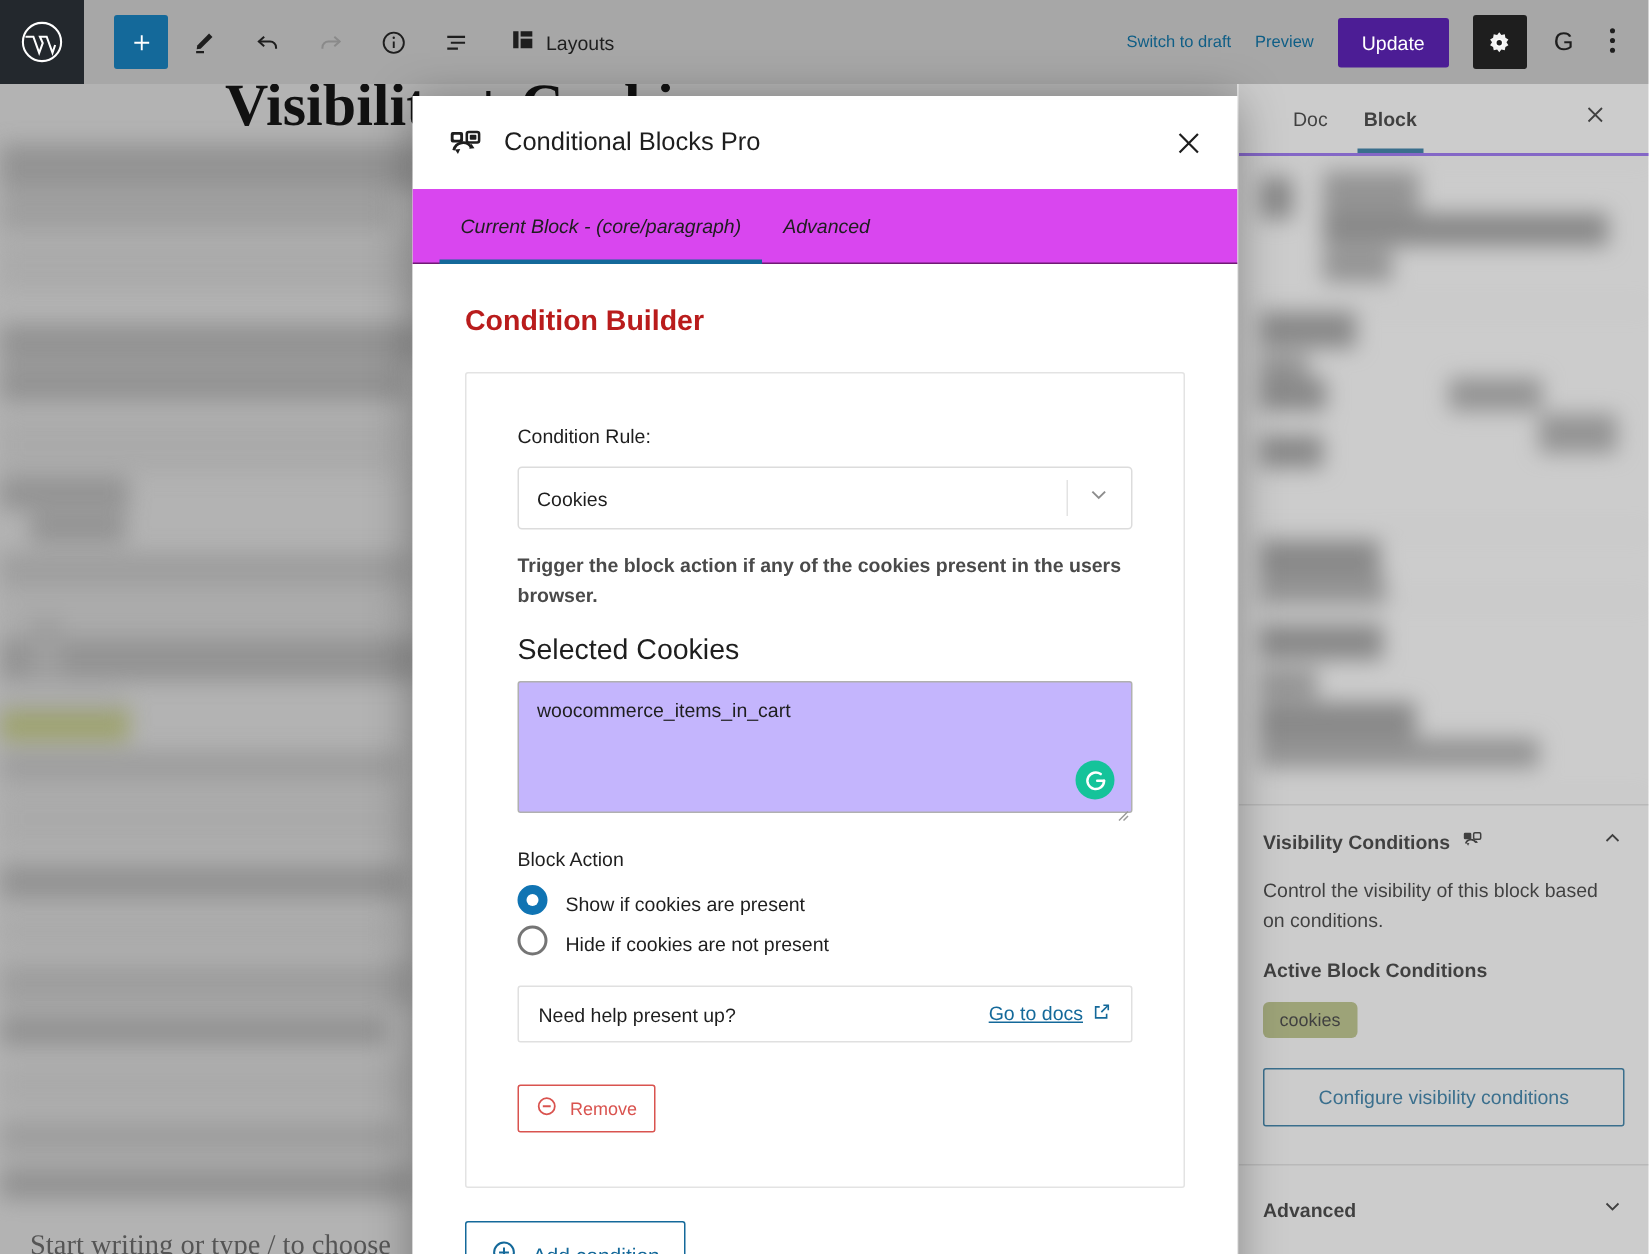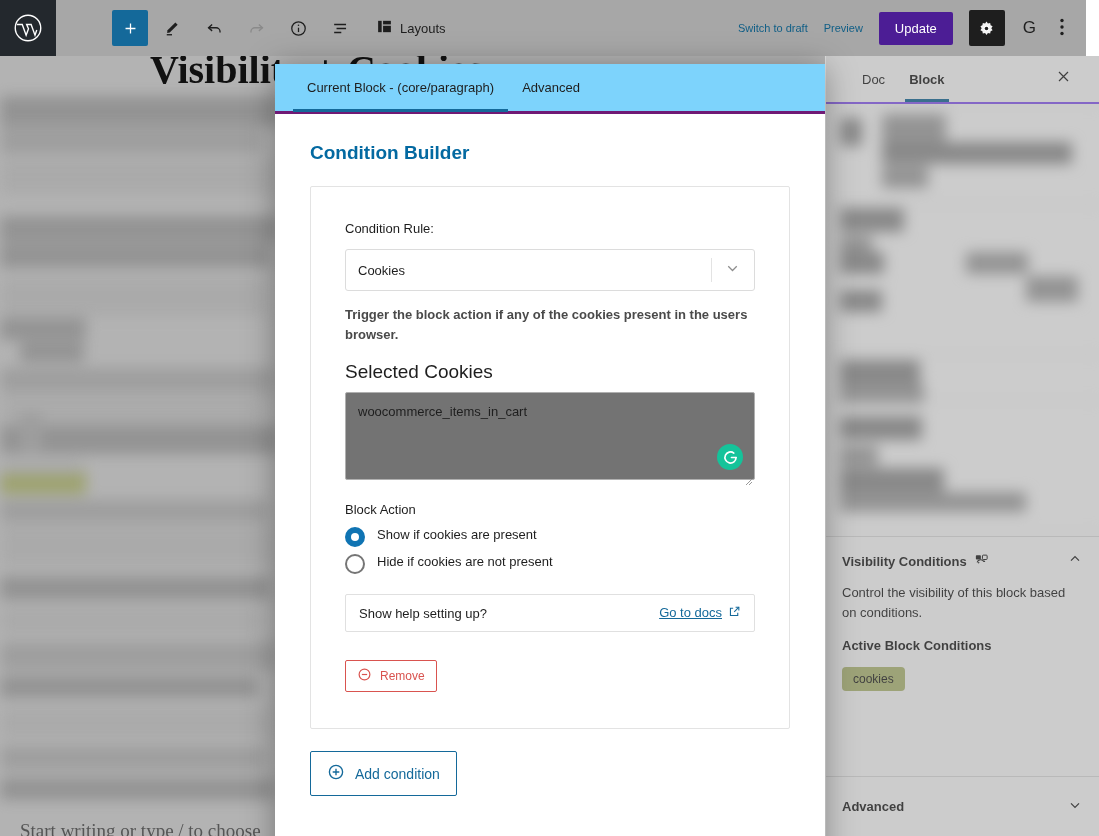--- a/index.html
+++ b/index.html
@@ -8,25 +8,24 @@
     overflow: hidden;
     font-family: "Liberation Sans", sans-serif;
     background: #ffffff;
   }
 
   
   .editor-root { position: absolute; inset: 0; background: #fff; }
 
   
   .adminbar {
-    position: absolute; top: 0; left: 0; right: 13px; height: 56px;
+    position: absolute; top: 0; left: 0; right: 0; height: 56px;
     background: #a7a7a7;
     display: flex; align-items: center;
     z-index: 6;
-    gap: 36px;
   }
   .wp-logo {
     width: 56px; height: 56px; background: #23282d;
     display: flex; align-items: center; justify-content: center;
     flex: 0 0 56px;
   }
   .wp-logo svg { display:block; }
   .tb-left { display: flex; align-items: center; gap: 6px; padding-left: 20px; }
   .tb-btn {
     width: 36px; height: 36px; display: flex; align-items: center; justify-content: center;
@@ -133,63 +132,64 @@
   .m-head {
     height: 62px; display:flex; align-items:center; gap: 13px;
     padding: 0 22px 0 22px; flex: 0 0 62px;
   }
   .m-logo { width: 26px; height: 26px; flex: 0 0 26px; display:flex; align-items:center; justify-content:center;}
   .m-title { font-size: 17px; color: #1e1e1e; }
   .m-close { margin-left:auto; cursor:pointer; color:#1e1e1e; display:flex; }
 
   .m-tabs {
     display:flex; align-items:flex-end; gap: 0; height: 50px;
-    border-bottom: 3px solid #701a75; background: #7dd3fc; padding: 0 18px;
+    border-bottom: 1px solid #701a75; background: #d946ef; padding: 0 18px;
     flex: 0 0 50px;
+    font-style: italic;
   }
   .m-tab {
     font-size: 13px; color: #1e1e1e; padding: 0 14px; height: 100%;
     display:flex; align-items:center; cursor:pointer; position:relative;
   }
   .m-tab.active::after{
     content:""; position:absolute; left:0; right:0; bottom:-1px; height:3px; background:#14699a;
   }
 
   .m-body { flex: 1 1 auto; padding: 28px 35px 0; overflow: hidden; background:#fff; }
-  .m-h2 { font-size: 19px; font-weight: 600; color:#0369a1; margin-bottom: 22px; }
+  .m-h2 { font-size: 19px; font-weight: 600; color:#b91c1c; margin-bottom: 22px; }
 
   .cond-card {
     border: 1px solid #e3e3e3; border-radius: 2px; padding: 34px 34px 36px;
   }
   .field-label { font-size: 13px; color:#1e1e1e; display:block; margin-bottom: 13px; }
   .select-wrap {
     position: relative; height: 42px; border: 1px solid #dcdcdc; border-radius: 3px;
     display: flex; align-items: center; background: #fff; cursor: pointer;
   }
   .select-val { font-size: 13px; color:#1e1e1e; padding-left: 12px; }
   .select-div { position:absolute; right: 42px; top: 8px; bottom: 8px; width:1px; background:#e3e3e3; }
   .select-arrow { position:absolute; right: 13px; top: 50%; transform: translateY(-50%); color:#8d8d8d; }
 
   .helptext { font-size: 13px; color:#4a4a4a; line-height: 1.55; margin: 14px 0 16px; font-weight: bold; }
   .ta-label { font-size: 19px; color:#1e1e1e; display:block; margin-bottom: 9px; }
   .ta-wrap { position: relative; }
   .textarea {
     width: 100%; height: 88px; border: 1px solid #b0b0b0; border-radius: 2px;
     padding: 11px 12px; font-size: 13px; color:#1e1e1e; resize: none;
-    font-family: "Liberation Sans", sans-serif; background:#737373;
+    font-family: "Liberation Sans", sans-serif; background:#c4b5fd;
   }
   .gram {
     position:absolute; right: 12px; bottom: 14px; width: 26px; height: 26px;
     border-radius: 50%; background: #15c39a; display:flex; align-items:center; justify-content:center;
     color: #fff; font-size: 0; cursor:pointer;
   }
   .ta-grip { position:absolute; right: 2px; bottom: 2px; width:10px; height:10px; }
 
   .ba-label { font-size: 13px; color:#1e1e1e; margin: 18px 0 10px; }
-  .radio-row { display:flex; align-items:flex-start; gap: 12px; margin-bottom: 7px; cursor:pointer; }
+  .radio-row { display:flex; align-items:flex-end; gap: 12px; margin-bottom: 7px; cursor:pointer; }
   .radio {
     width: 20px; height: 20px; border-radius: 50%; border: 2px solid #757575;
     background:#fff; flex: 0 0 20px; position: relative;
   }
   .radio.checked { border-color: #1074b3; background: #1074b3; }
   .radio.checked::after {
     content:""; position:absolute; inset: 4px; border-radius:50%; background:#fff;
   }
   .radio-label { font-size: 13px; color:#1e1e1e; }
 
@@ -304,20 +304,21 @@
         </span>
         <span class="sb-chev">
           <svg width="16" height="16" viewBox="0 0 24 24" fill="none" stroke="#1e1e1e" stroke-width="1.8">
             <path d="M6 14.5 L12 8.5 L18 14.5"></path>
           </svg>
         </span>
       </div>
       <div class="sb-desc">Control the visibility of this block based on conditions.</div>
       <div class="sb-sub">Active Block Conditions</div>
       <span class="tag">cookies</span>
+      <button class="sb-cfg-btn">Configure visibility conditions</button>
     </div>
 
     <div class="sb-advanced">
       <span class="sb-title">Advanced</span>
       <span class="sb-chev">
         <svg width="16" height="16" viewBox="0 0 24 24" fill="none" stroke="#1e1e1e" stroke-width="1.8">
           <path d="M6 9.5 L12 15.5 L18 9.5"></path>
         </svg>
       </span>
     </div>
@@ -395,20 +396,39 @@
         <svg width="4" height="18" viewBox="0 0 4 18" fill="#1e1e1e">
           <circle cx="2" cy="2.5" r="1.7"></circle>
             <circle cx="2" cy="9" r="1.7"></circle>
             <circle cx="2" cy="15.5" r="1.7"></circle>
         </svg>
       </span>
     </div>
   </div>
 
   <div class="modal">
+    <div class="m-head">
+      <span class="m-logo">
+        <svg width="24" height="24" viewBox="0 0 24 24" fill="#1e1e1e">
+          <rect x="2.5" y="5" width="8.2" height="7" rx="1.3"></rect>
+          <rect x="13.2" y="5" width="8.2" height="7" rx="1.3" fill="none" stroke="#1e1e1e" stroke-width="1.7"></rect>
+          <rect x="4.4" y="6.9" width="4.4" height="3.2" rx=".6" fill="#fff"></rect>
+          <rect x="15.2" y="6.9" width="4.4" height="3.2" rx=".6" fill="#1e1e1e"></rect>
+          <path d="M4.5 17.2 A6.3 6.3 0 0 1 16.2 15.4" fill="none" stroke="#1e1e1e" stroke-width="1.9"></path>
+          <path d="M16.3 12.9 l2 2.9 l-3.5 .3 z"></path>
+          <path d="M7.3 19.6 l-2 -2.9 l3.5 -.3 z"></path>
+        </svg>
+      </span>
+      <span class="m-title">Conditional Blocks Pro</span>
+      <span class="m-close">
+        <svg width="21" height="21" viewBox="0 0 24 24" fill="none" stroke="#1e1e1e" stroke-width="1.7">
+          <path d="M5 5 L19 19 M19 5 L5 19"></path>
+        </svg>
+      </span>
+    </div>
 
     <div class="m-tabs">
       <div class="m-tab active">Current Block - (core/paragraph)</div>
       <div class="m-tab">Advanced</div>
     </div>
 
     <div class="m-body">
       <div class="m-h2">Condition Builder</div>
 
       <div class="cond-card">
@@ -446,21 +466,21 @@
         <div class="radio-row">
           <span class="radio checked"></span>
           <span class="radio-label">Show if cookies are present</span>
         </div>
         <div class="radio-row">
           <span class="radio"></span>
           <span class="radio-label">Hide if cookies are not present</span>
         </div>
 
         <div class="help-box">
-          <span class="help-q">Show help setting up?</span>
+          <span class="help-q">Need help present up?</span>
           <span class="help-link">
             <span>Go to docs</span>
             <span>
               <svg width="13" height="13" viewBox="0 0 24 24" fill="none" stroke="#14699a" stroke-width="2">
                 <path d="M14 4 H20 V10"></path>
                   <path d="M20 4 L11.5 12.5"></path>
                 <path d="M18 14.5 V19.5 H4.5 V6 H9.5"></path>
               </svg>
             </span>
           </span>

